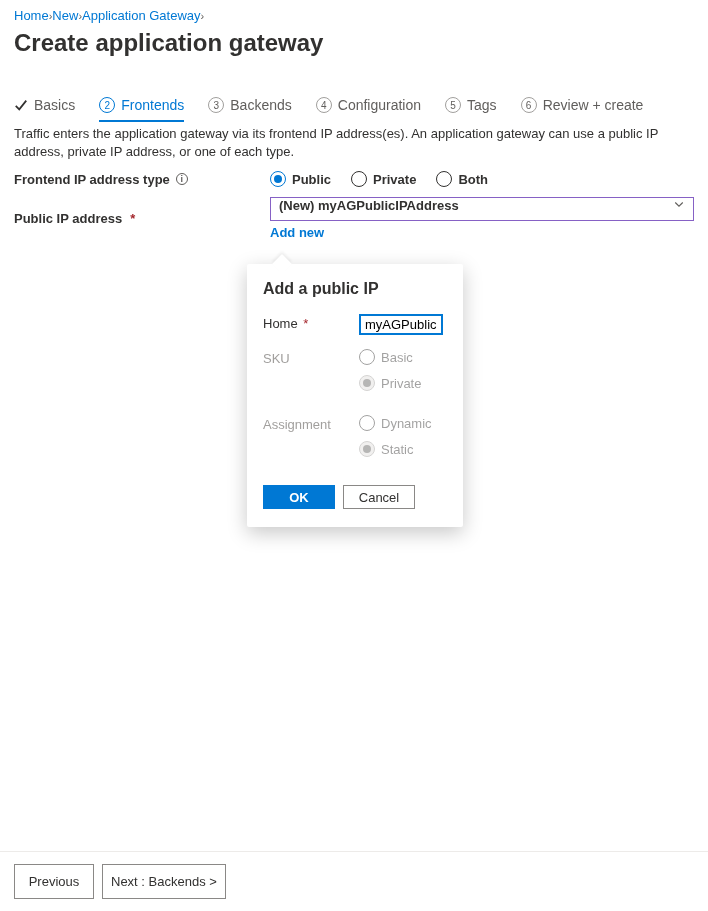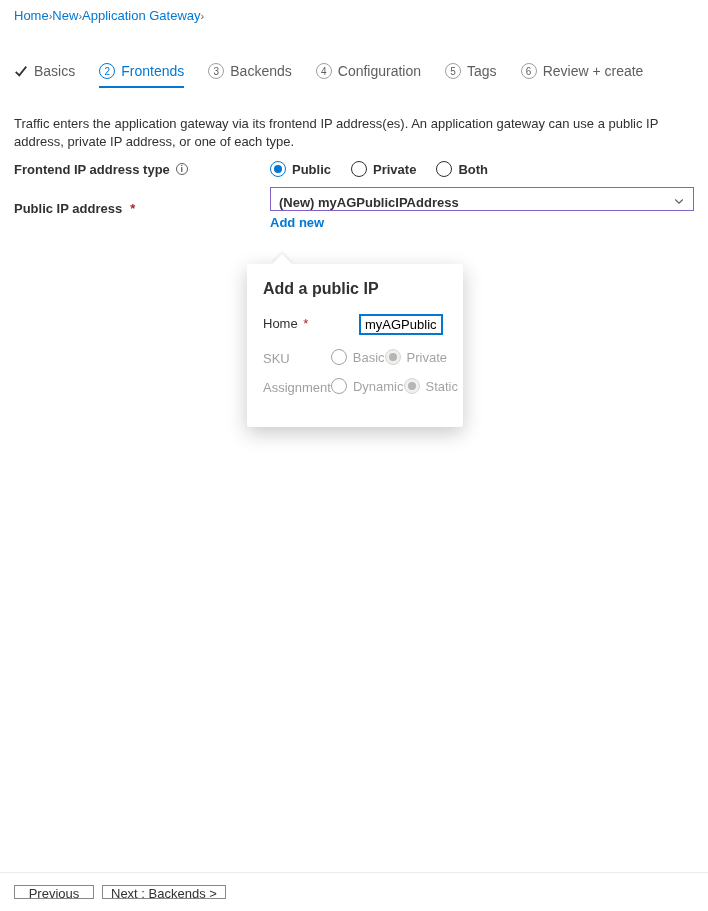--- a/index.html
+++ b/index.html
@@ -27,85 +27,86 @@
       content: ""; position: absolute; left: 0; right: 0; bottom: -1px;
       height: 2px; background: #0078d4;
     }
     .tab-index {
       display: inline-flex; width: 16px; height: 16px;
       border: 1px solid #a19f9d; border-radius: 50%;
       font-size: 10px; align-items: center; justify-content: center;
       color: #605e5c;
     }
     .tab.active .tab-index { border-color: #0078d4; color: #0078d4; }
-    .description { margin-top: 28px; font-size: 13px; color: #323130; line-height: 1.4; }
+    .description { margin-top: 4px; font-size: 13px; color: #323130; line-height: 1.4; }
     .form-row { display: flex; margin-top: 10px; font-weight: bold; }
     .form-label-col { width: 256px; font-size: 13px; color: #323130; display: flex; align-items: center; gap: 6px; }
     .form-input-col { flex: 1; }
     .req { color: #a4262c; margin-left: 2px; }
     .info-icon { width: 12px; height: 12px; border: 1px solid #605e5c; border-radius: 50%; display: inline-flex; align-items: center; justify-content: center; font-size: 9px; color: #605e5c; line-height: 1; }
     .radio-group { display: flex; gap: 20px; align-items: flex-start; }
     .radio { display: flex; align-items: center; gap: 6px; cursor: pointer; }
     .radio-circle { width: 16px; height: 16px; border: 1px solid #323130; border-radius: 50%; display: flex; align-items: center; justify-content: center; }
     .radio.selected .radio-circle { border-color: #0078d4; }
     .radio.selected .radio-dot { width: 8px; height: 8px; background: #0078d4; border-radius: 50%; }
     .radio.disabled { opacity: 0.45; cursor: not-allowed; }
     .radio.disabled.locked .radio-circle { background: #e1dfdd; border-color: #a19f9d; }
     .radio.disabled.locked .radio-dot { width: 8px; height: 8px; background: #605e5c; border-radius: 50%; }
     .select-box {
-      border: 1px solid #605e5c; height: 24px; display: flex; align-items: flex-end;
+      border: 1px solid #605e5c; height: 24px; display: flex; align-items: flex-start;
       justify-content: space-between; padding: 0 8px; font-size: 13px; cursor: pointer;
       width: 100%; max-width: 432px;
     }
     .select-box.highlight { border-color: #8661c5; }
     .select-arrow svg { stroke: #605e5c; }
     .add-new-link { color: #0078d4; font-size: 13px; margin-top: 4px; display: inline-block; cursor: pointer; }
     .popup {
       position: absolute; left: 247px; top: 264px; width: 216px;
       background: #fff; box-shadow: 0 6px 20px rgba(0,0,0,0.22);
       border-radius: 2px; padding: 16px 16px 18px 16px;
     }
     .popup::before {
       content: ""; position: absolute; top: -7px; left: 28px;
       width: 14px; height: 14px; background: #fff; transform: rotate(45deg);
       box-shadow: -2px -2px 3px rgba(0,0,0,0.06);
     }
     .popup-title { font-size: 16px; font-weight: 600; margin-bottom: 16px; }
     .popup-row { display: flex; align-items: flex-start; margin-bottom: 14px; }
-    .popup-row.tall { margin-bottom: 12px; }
+    .popup-row.tall { margin-bottom: 24px; }
     .popup-label { width: 96px; font-size: 13px; color: #323130; padding-top: 2px; }
     .popup-label.dim { color: #a19f9d; }
     .popup-control { flex: 1; }
     .name-input {
       width: 84px; border: 2px solid #0078d4; font-size: 13px; padding: 1px 4px;
       outline: none; font-family: inherit;
     }
-    .popup-radios { display: flex; flex-direction: row; }
+    .popup-radios { display: flex; flex-direction: column; gap: 10px; }
     .popup-actions { display: flex; gap: 8px; margin-top: 28px; }
     .btn { font-size: 13px; height: 24px; padding: 0 0; min-width: 72px; cursor: pointer; border: 1px solid #8a8886; background: #fff; color: #323130; }
     .btn-primary { background: #0078d4; border-color: #0078d4; color: #fff; font-weight: 600; }
     .footer {
       position: absolute; left: 0; right: 0; bottom: 0;
       border-top: 1px solid #edebe9; padding: 12px 14px; display: flex; gap: 8px;
     }
-    .footer .btn { min-width: 80px; padding: 0 8px; height: 14px; }
+    .footer .btn { min-width: 80px; padding: 0 8px; height: 35px; }
   </style>
 </head>
 <body>
 
 <div class="content">
   <div class="breadcrumb">
     <a>Home</a>
     <span class="chev">›</span>
     <a>New</a>
     <span class="chev">›</span>
     <a>Application Gateway</a>
     <span class="chev">›</span>
   </div>
 
+  <h1 class="page-title">Create application gateway</h1>
 
   <div class="tabs">
     <div class="tab completed">
       <span class="check"><svg width="14" height="14" viewBox="0 0 16 16" fill="none" stroke="currentColor" stroke-width="2">
             <polyline points="2,9 6,13 14,3"></polyline>
           </svg></span>
       <span>Basics</span>
     </div>
     <div class="tab active">
       <span class="tab-index">2</span>
@@ -210,18 +211,22 @@
       </div>
       <div class="radio disabled locked">
         <span class="radio-circle">
             <span class="radio-dot"></span>
           </span>
         <span>Static</span>
       </div>
     </div>
   </div>
 
+  <div class="popup-actions">
+    <button class="btn btn-primary">OK</button>
+    <button class="btn">Cancel</button>
+  </div>
 </div>
 
 <div class="footer">
   <button class="btn">Previous</button>
   <button class="btn">Next : Backends &gt;</button>
 </div>
 
 </body></html>

